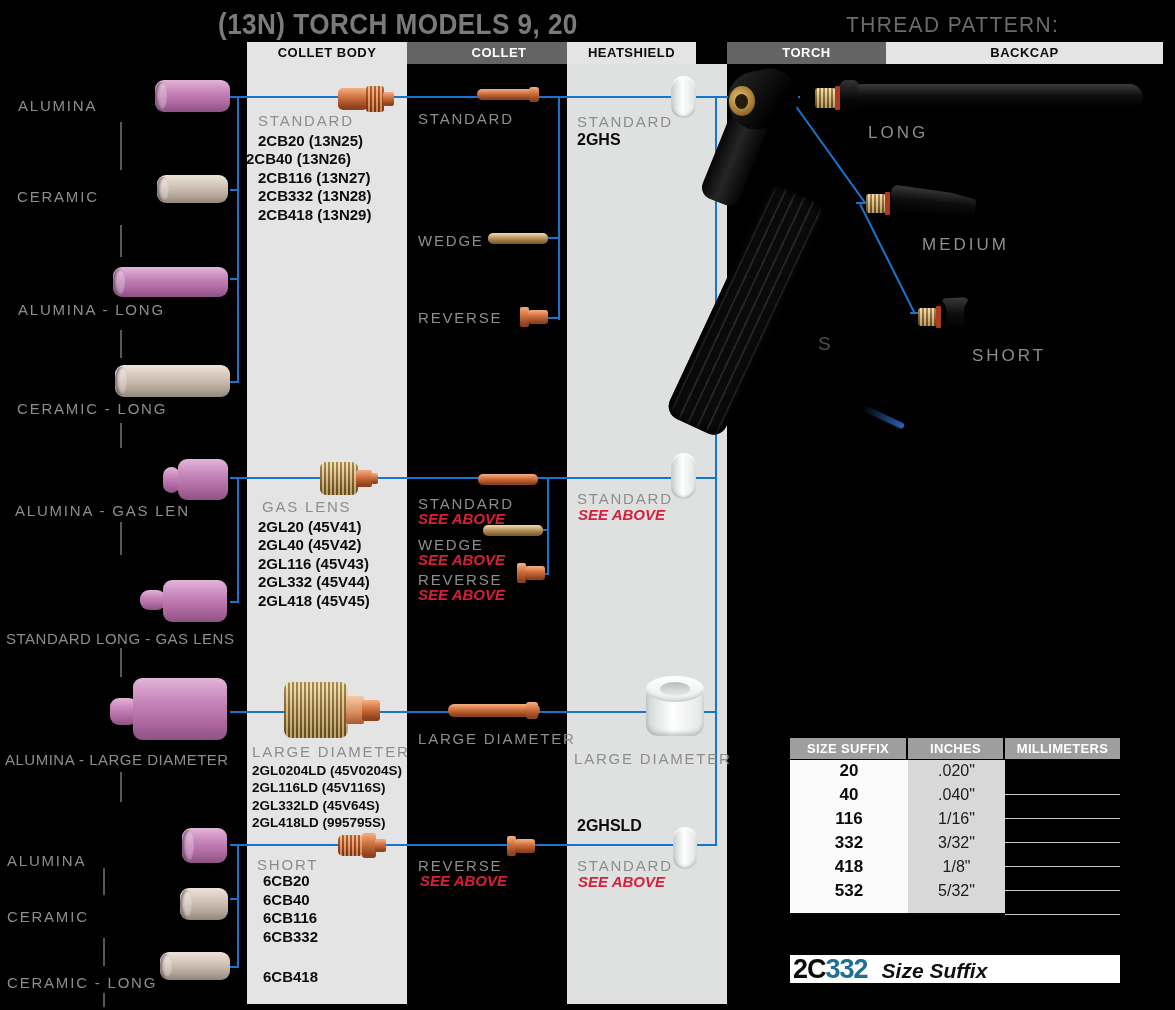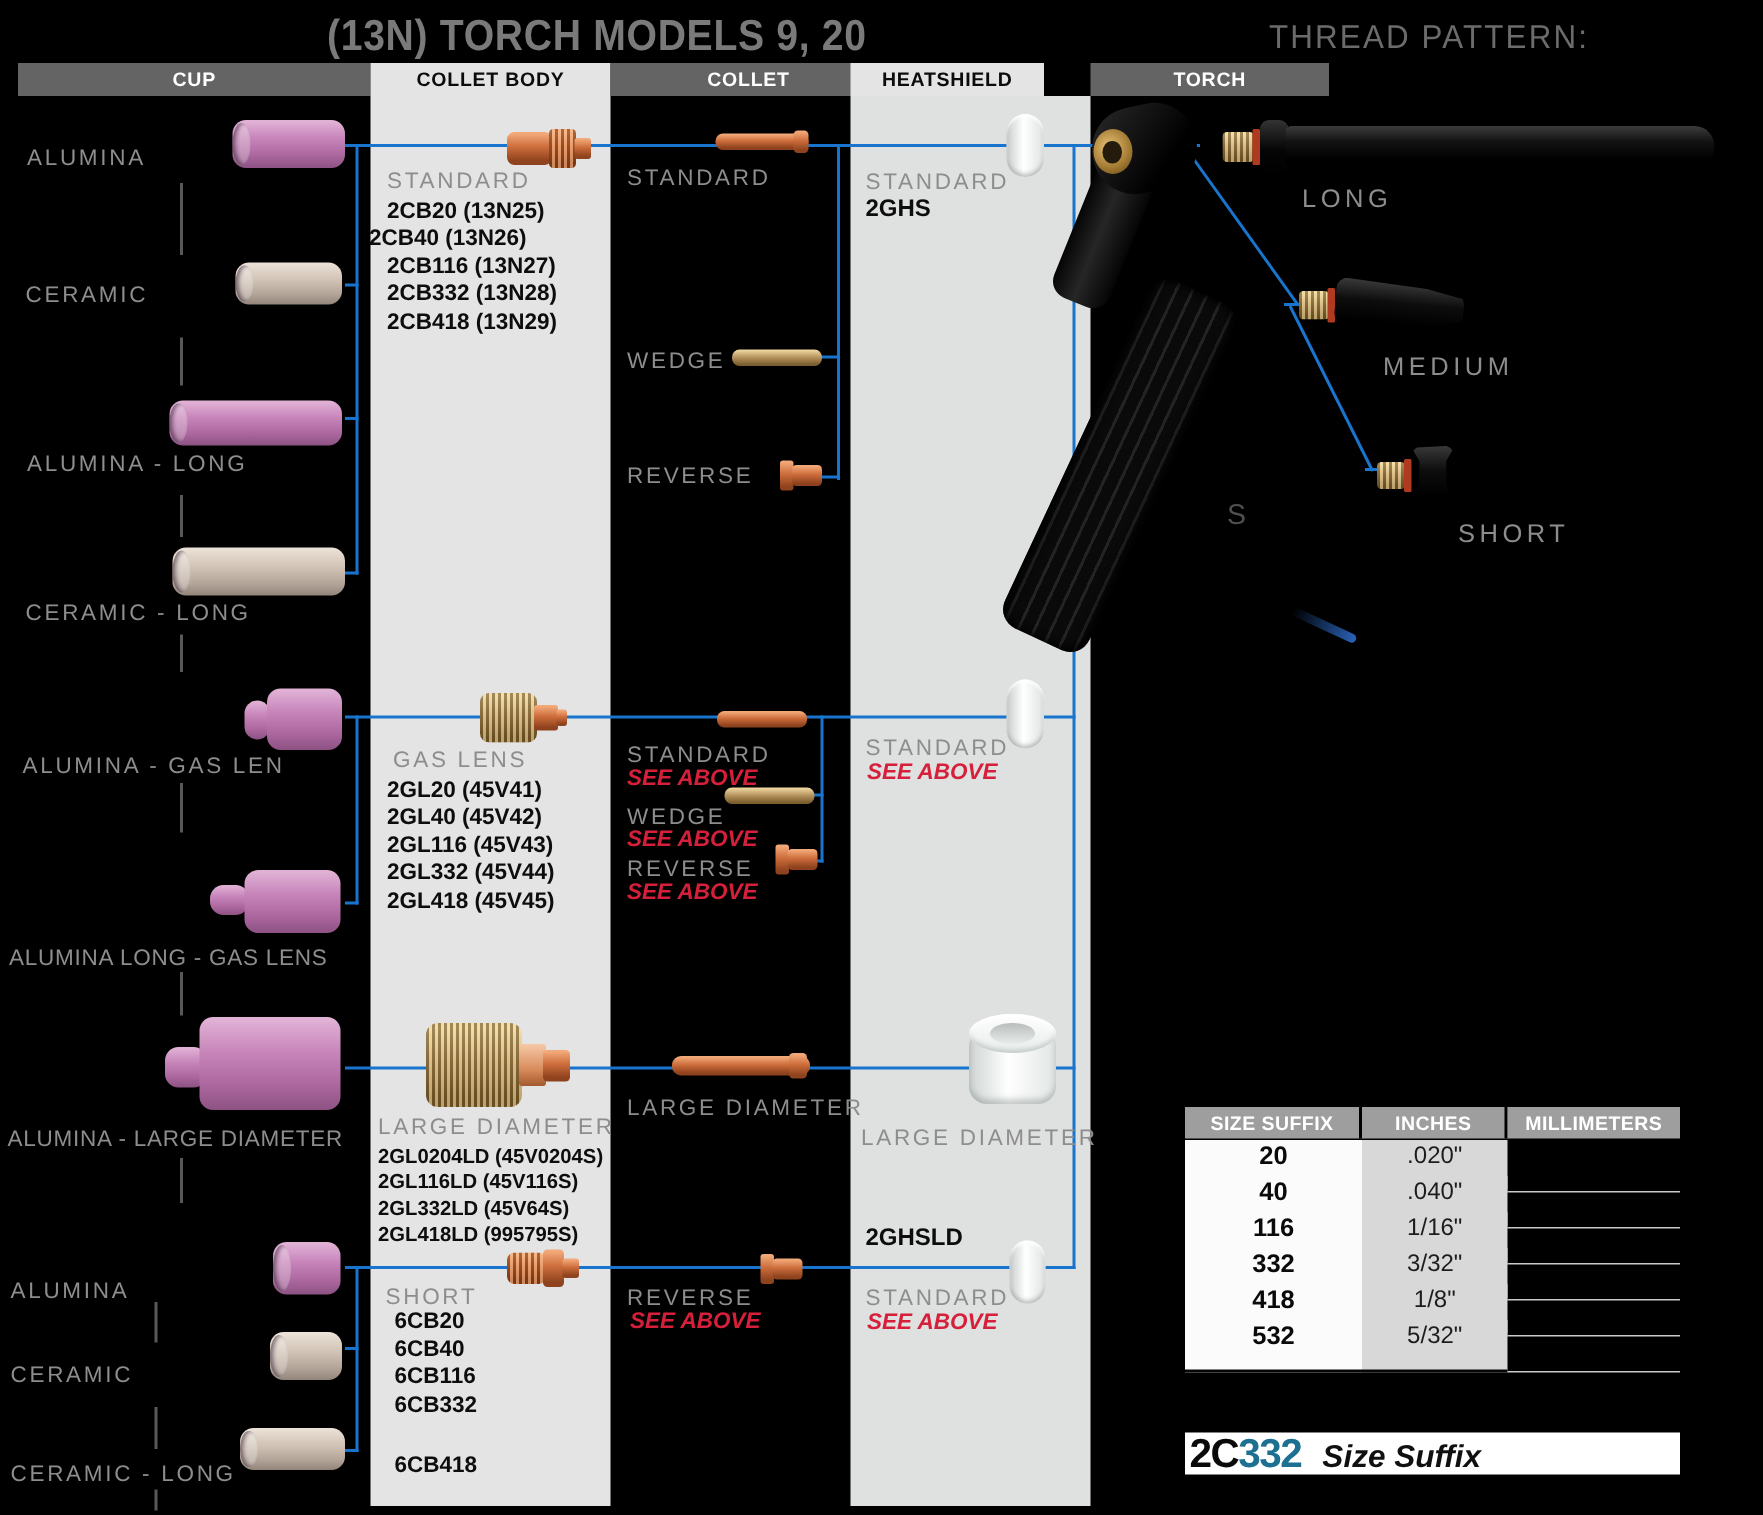--- a/index.html
+++ b/index.html
@@ -78,25 +78,25 @@
   .example .p3 { font-weight:bold; font-style:italic; font-size:21px; color:#101010; margin-left:14px; letter-spacing:0; }
 </style>
 </head>
 <body>
 
 <div id="stage">
 
   <div class="title" style="left:218px; top:8px;">(13N) TORCH MODELS 9, 20</div>
   <div class="threadp" style="left:846px; top:12px;">THREAD PATTERN:</div>
 
-  <div class="hdr dark" style="left:12px;  width:235px;">CUP</div>
   <div class="hdr light" style="left:247px; width:160px;">COLLET BODY</div>
   <div class="hdr dark" style="left:407px; width:184px;">COLLET</div>
   <div class="hdr light" style="left:567px; width:129px;">HEATSHIELD</div>
   <div class="hdr dark" style="left:727px; width:159px;">TORCH</div>
+  <div class="hdr light" style="left:886px; width:277px;">BACKCAP</div>
 
   <div class="colbg" style="left:247px; width:160px; background:#e4e4e4;"></div>
   <div class="colbg" style="left:567px; width:160px; background:#dfe1e0;"></div>
 
   <div class="hline" style="left:230px; top:96px;  width:570px;"></div>
   <div class="vline" style="left:237px; top:96px;  height:287px;"></div>
   <div class="hline" style="left:230px; top:189px; width:9px;"></div>
   <div class="hline" style="left:230px; top:278px; width:9px;"></div>
   <div class="hline" style="left:230px; top:381px; width:9px;"></div>
 
@@ -134,21 +134,21 @@
   <div class="tick" style="left:120px; top:772px; height:30px;"></div>
   <div class="tick" style="left:103px; top:868px; height:27px;"></div>
   <div class="tick" style="left:103px; top:938px; height:28px;"></div>
   <div class="tick" style="left:103px; top:993px; height:14px;"></div>
 
   <div class="lbl" style="left:18px; top:97px;">ALUMINA</div>
   <div class="lbl" style="left:17px; top:188px;">CERAMIC</div>
   <div class="lbl" style="left:18px; top:301px;">ALUMINA - LONG</div>
   <div class="lbl" style="left:17px; top:400px;">CERAMIC - LONG</div>
   <div class="lbl" style="left:15px; top:502px;">ALUMINA - GAS LEN</div>
-  <div class="lbl tight" style="left:6px; top:630px;">ALUMINA LONG - GAS LENS</div>
+  <div class="lbl tight" style="left:6px; top:630px;">STANDARD LONG - GAS LENS</div>
   <div class="lbl tight" style="left:5px; top:751px;">ALUMINA - LARGE DIAMETER</div>
   <div class="lbl" style="left:7px; top:852px;">ALUMINA</div>
   <div class="lbl" style="left:7px; top:908px;">CERAMIC</div>
   <div class="lbl" style="left:7px; top:974px;">CERAMIC - LONG</div>
 
   <div class="cup pink" style="left:155px; top:80px;  width:75px;  height:32px;">
       <div class="rim"></div>
     </div>
   <div class="cup tan" style="left:157px; top:175px; width:71px;  height:28px;">
       <div class="rim"></div>

